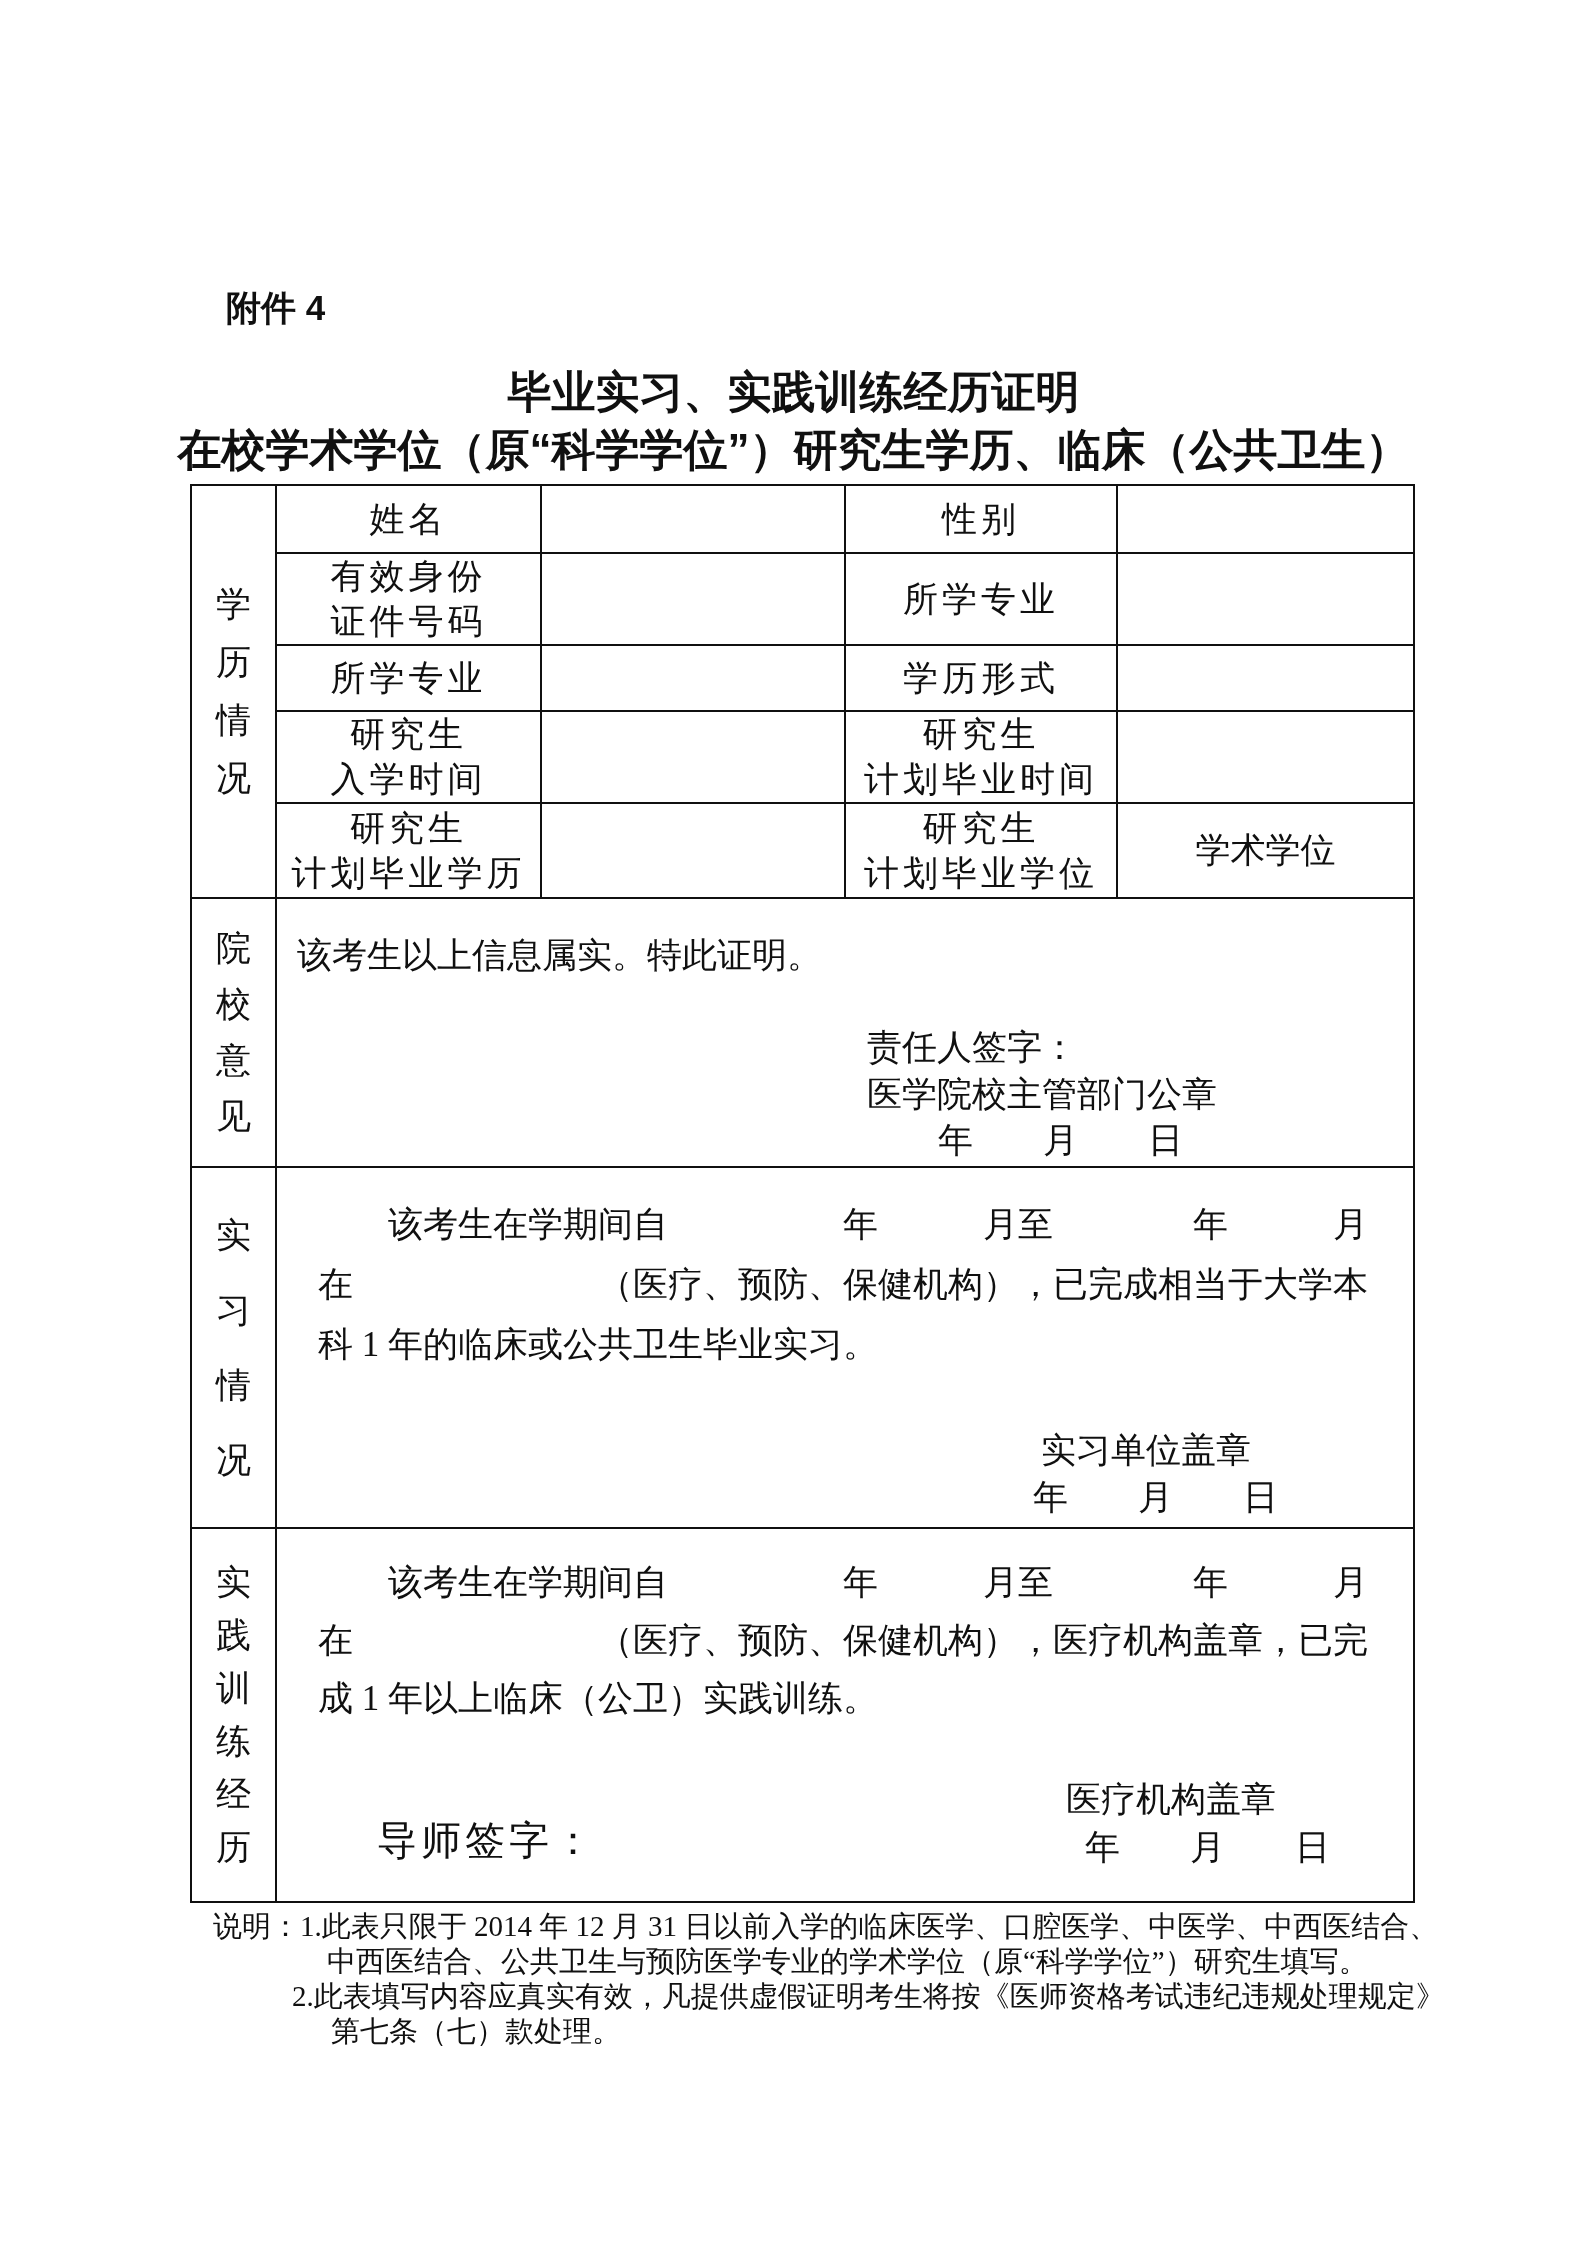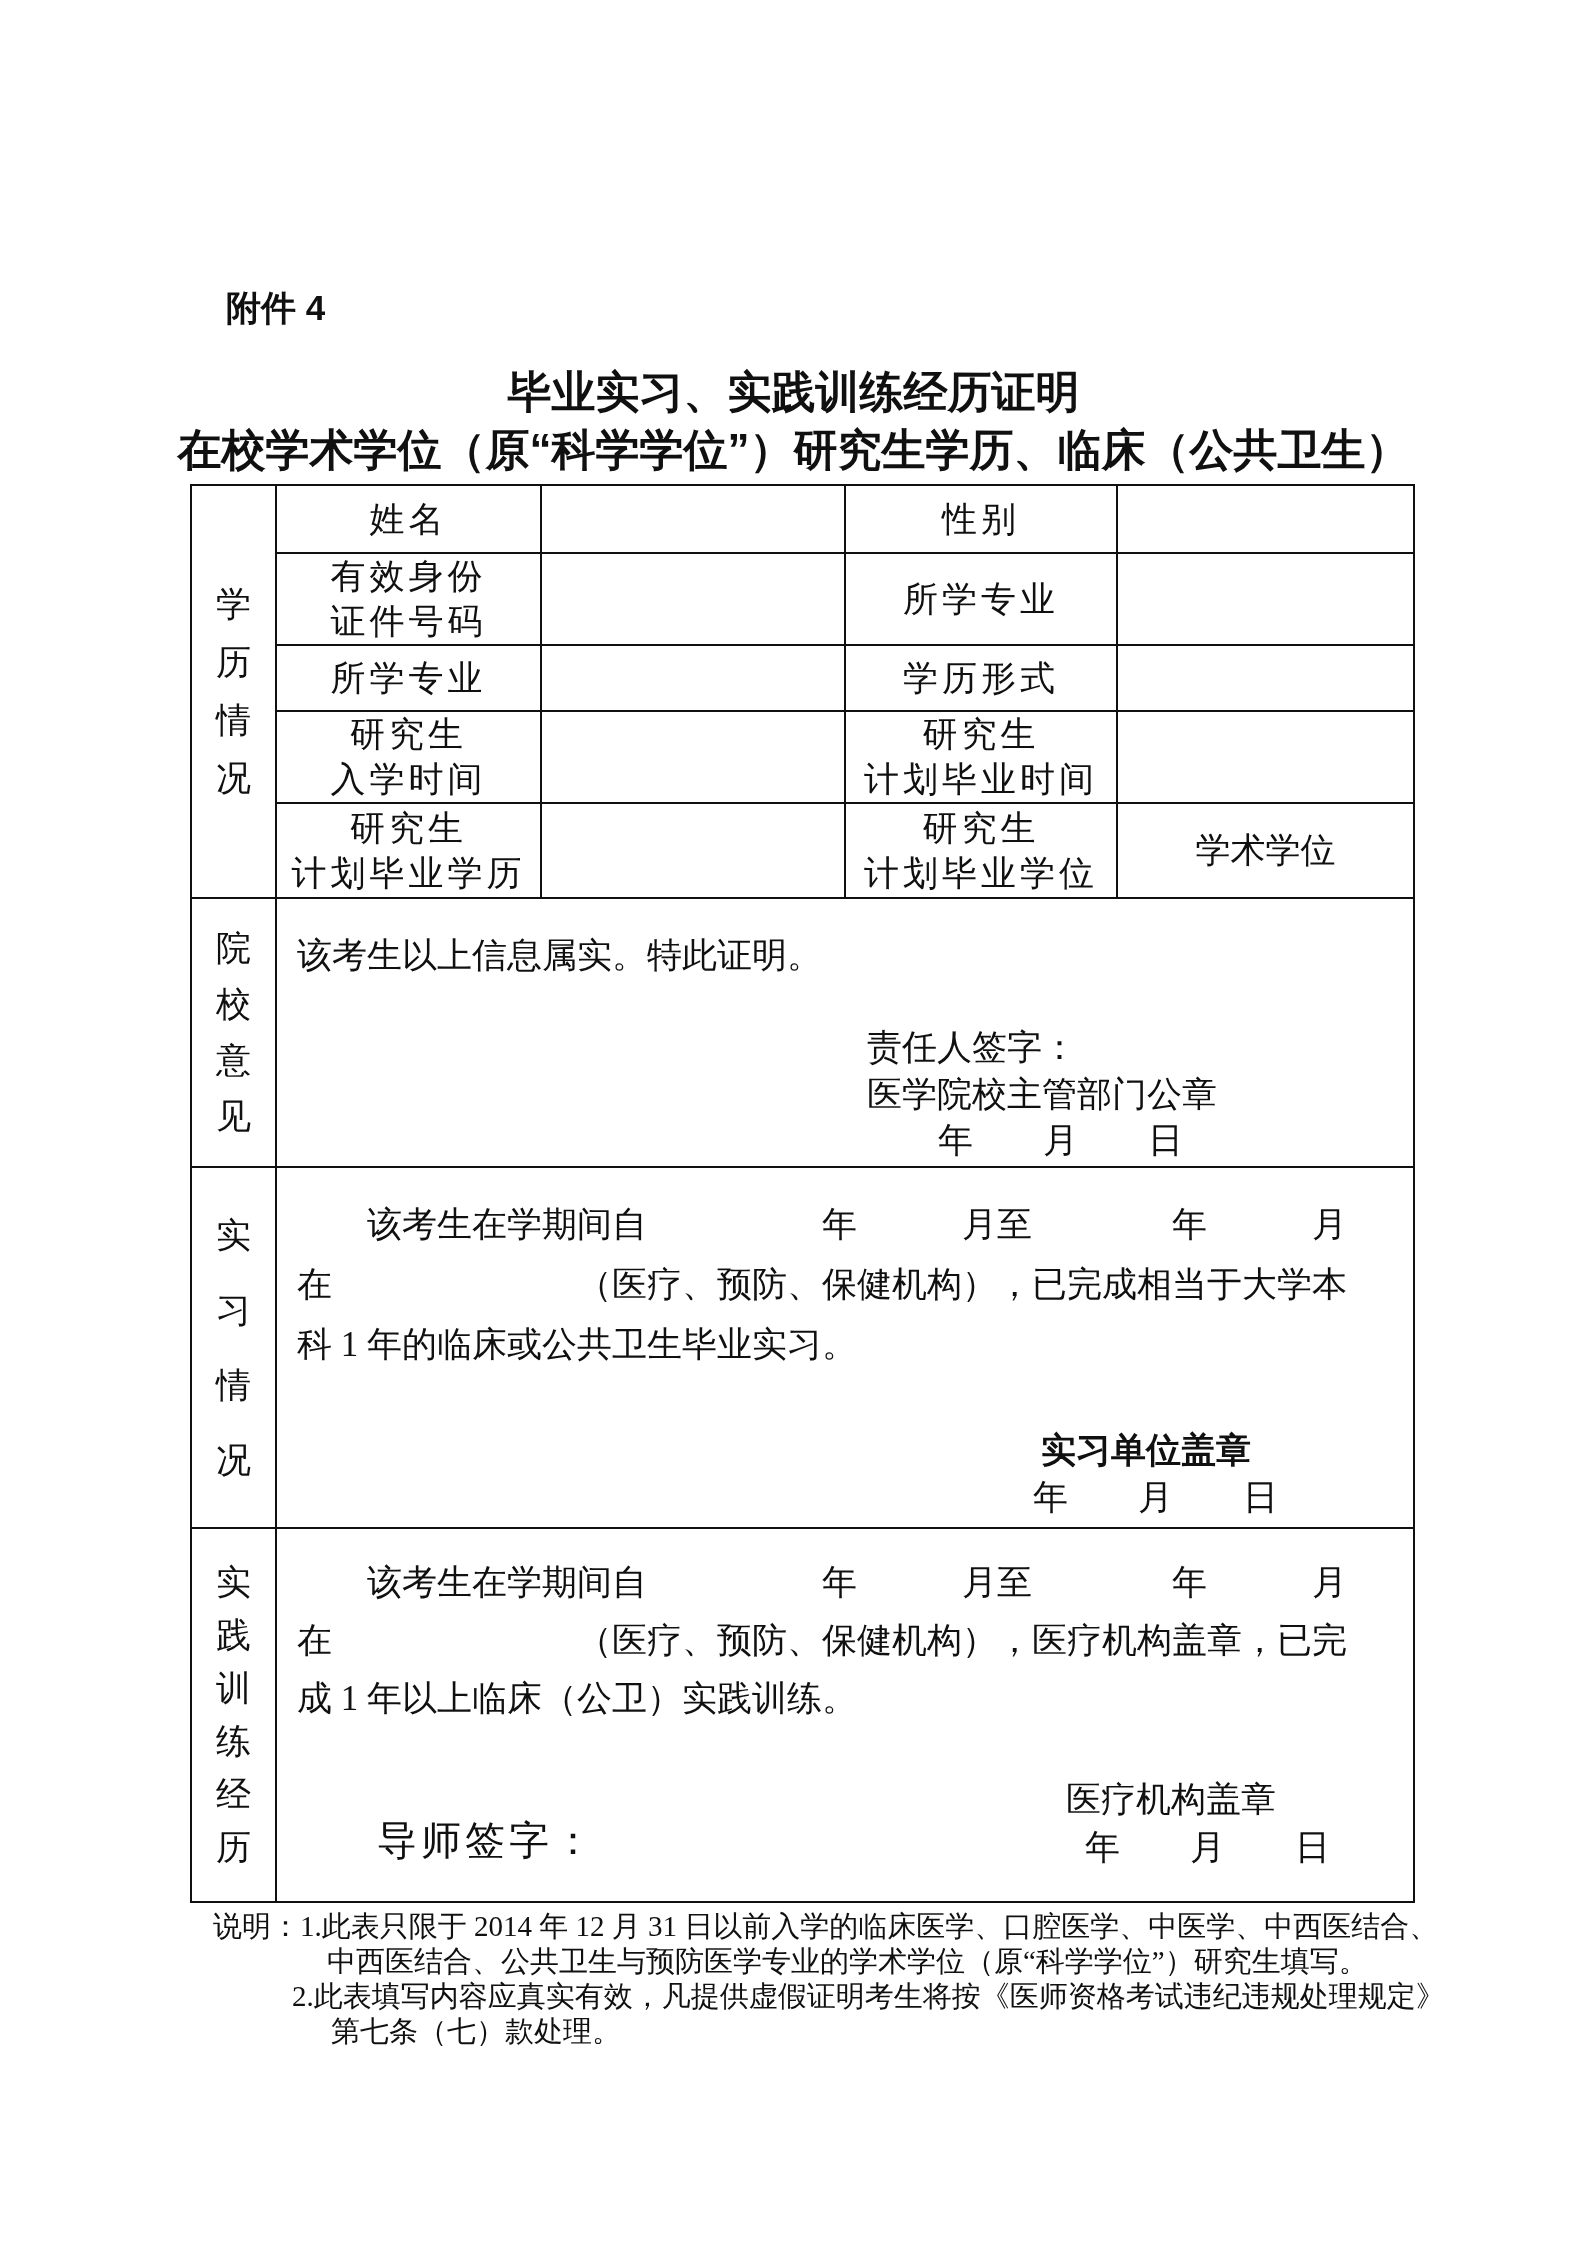--- a/index.html
+++ b/index.html
@@ -41,21 +41,21 @@
   .lh-s2 .vchar{line-height:56px;}
   .lh-s3 .vchar{line-height:75px;}
   .lh-s4 .vchar{line-height:53px;}
   td.fieldname{
     text-align:center;letter-spacing:4px;line-height:45px;
   }
   td.valuecell{text-align:center;}
   td.bigcell{position:relative;}
   .abs{position:absolute;white-space:nowrap;line-height:38px;}
   .para{position:absolute;left:20px;width:1110px;}
-  .para div{white-space:nowrap;}
+  .para div{white-space:nowrap;margin-left:21px;}
   .s3para div{line-height:60px;}
   .s4para div{line-height:58px;}
   .indent{text-indent:70px;}
   .tutor{font-size:40px;letter-spacing:4px;}
   .notes{
     position:absolute;left:190px;top:1909px;width:1230px;
     font-size:29px;
   }
   .notes .nline{line-height:35px;white-space:nowrap;position:relative;}
   .nl2{padding-left:137px;}
@@ -156,21 +156,21 @@
       <span class="vchar">习</span>
       <span class="vchar">情</span>
       <span class="vchar">况</span>
     </td>
     <td class="bigcell" colspan="4">
       <div class="para s3para" style="top:27px;">
         <div class="indent">该考生在学期间自　　　　　年　　　月至　　　　年　　　月</div>
         <div>在　　　　　　　（医疗、预防、保健机构），已完成相当于大学本</div>
         <div>科 1 年的临床或公共卫生毕业实习。</div>
       </div>
-      <div class="abs" style="left:764px;top:264px;font-weight:bold;">实习单位盖章</div>
+      <div class="abs" style="left:764px;top:264px;">实习单位盖章</div>
       <div class="abs" style="left:756px;top:311px;">年　　月　　日</div>
     </td>
   </tr>
 
   <tr style="height:374px">
     <td class="labelcol lh-s4">
       <span class="vchar">实</span>
       <span class="vchar">践</span>
       <span class="vchar">训</span>
       <span class="vchar">练</span>

